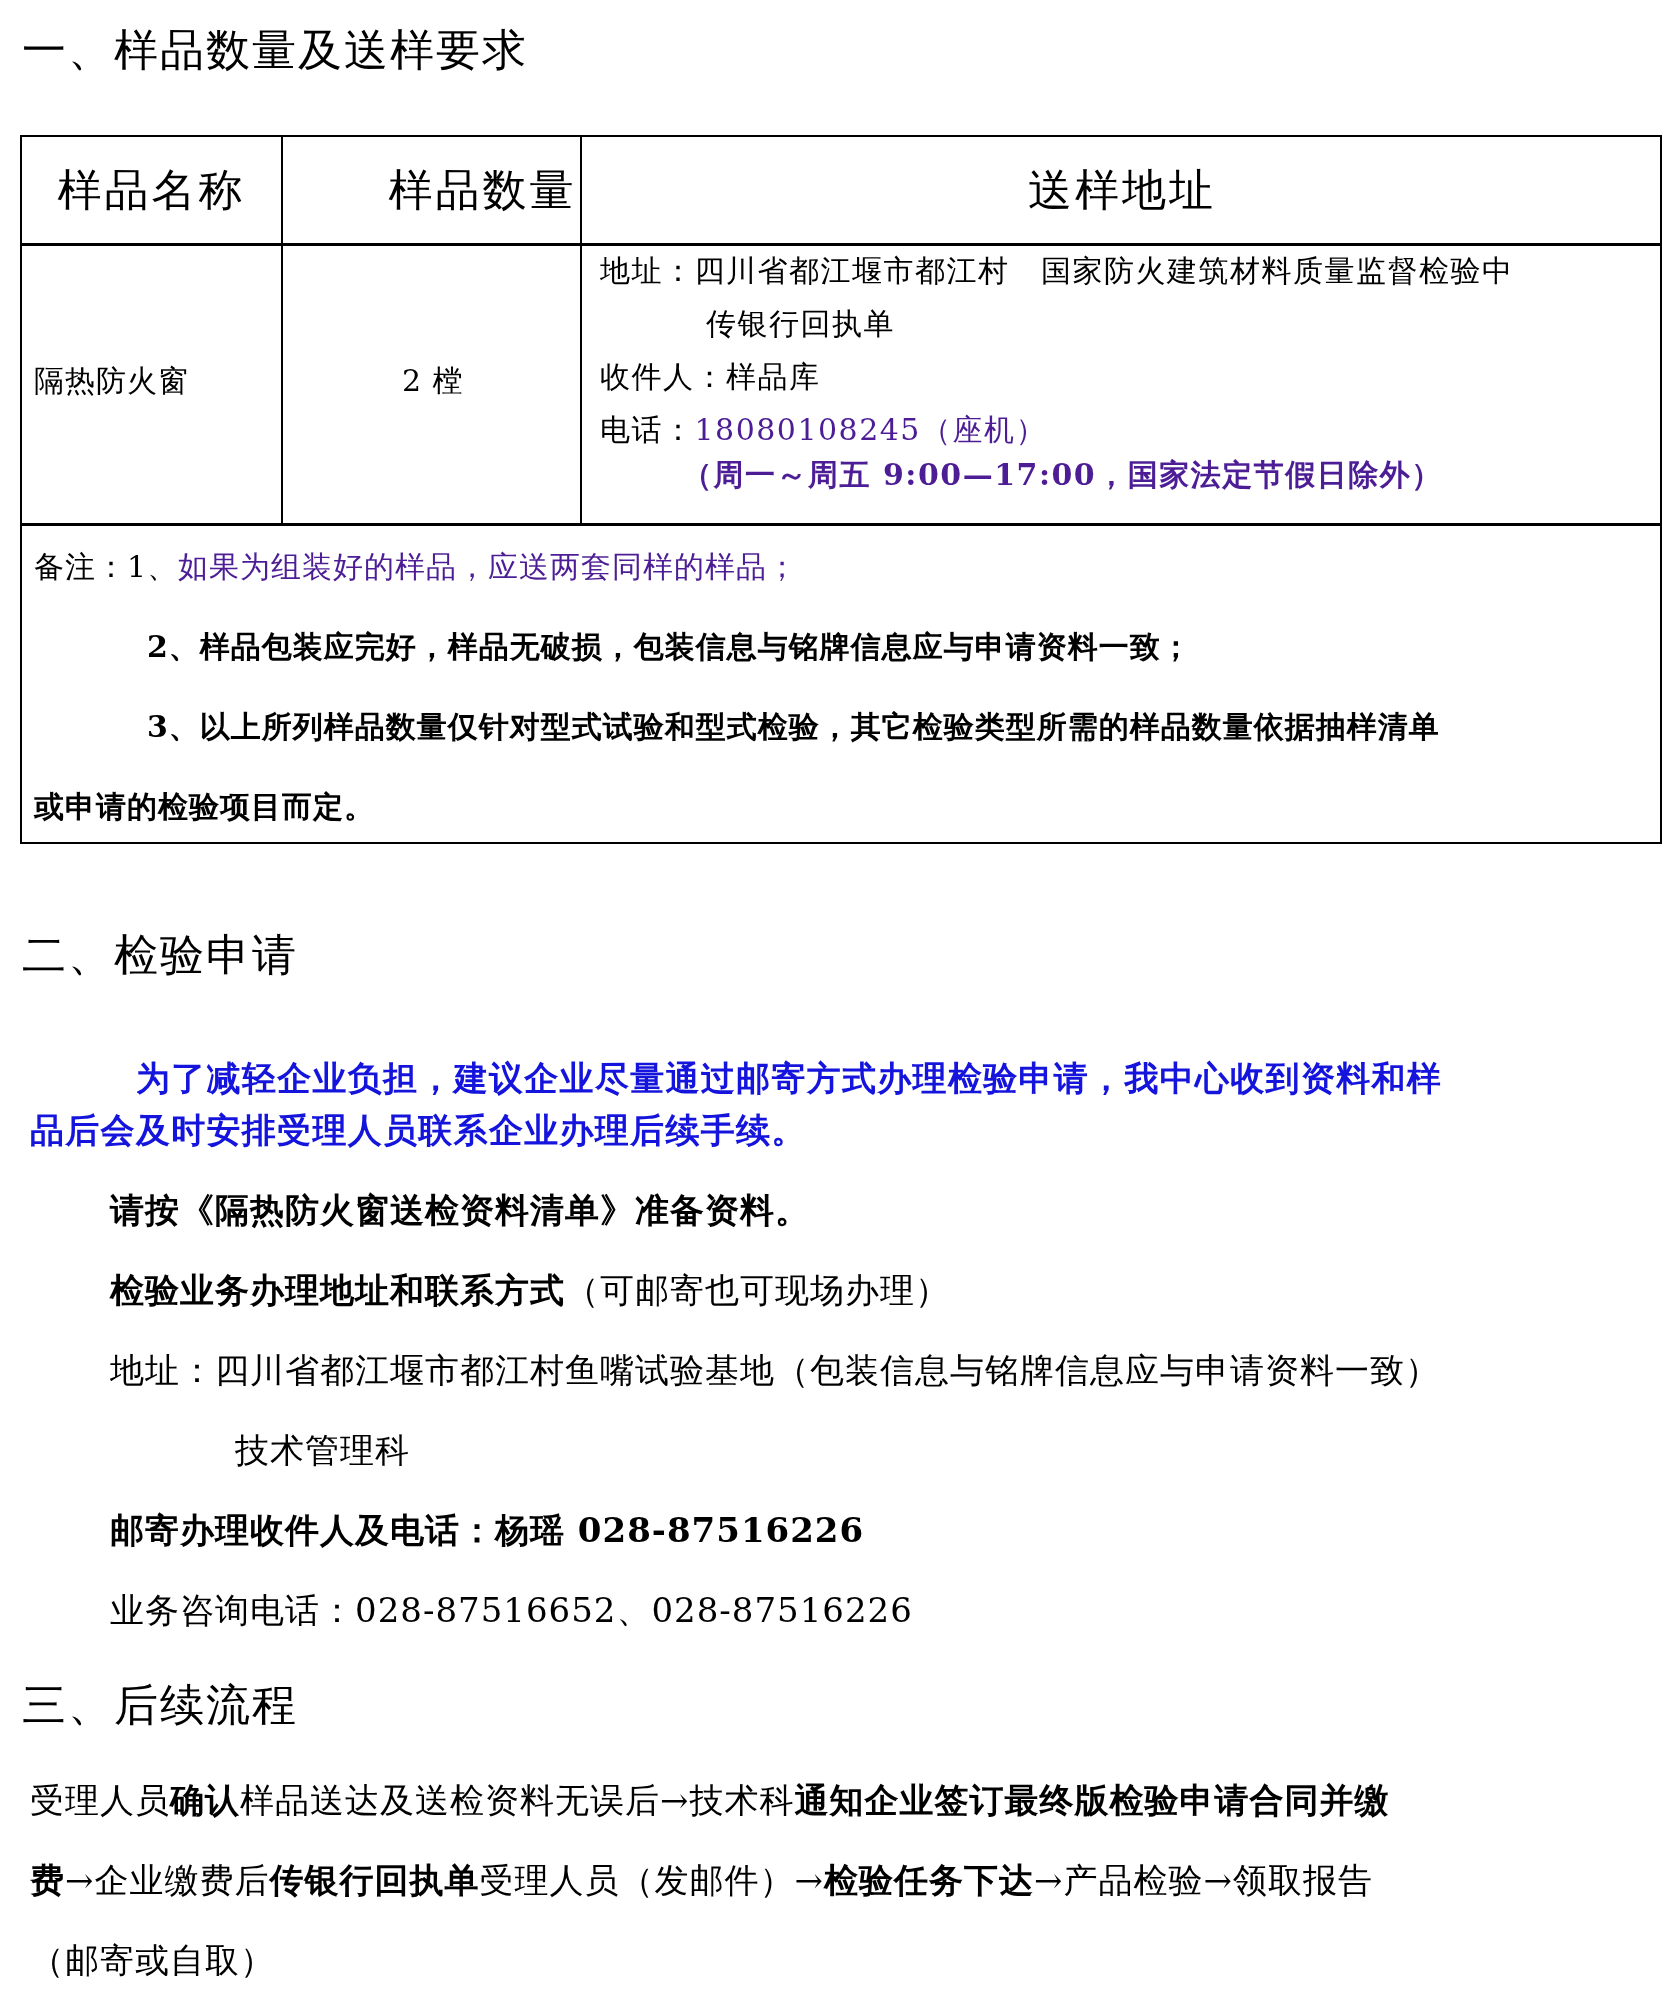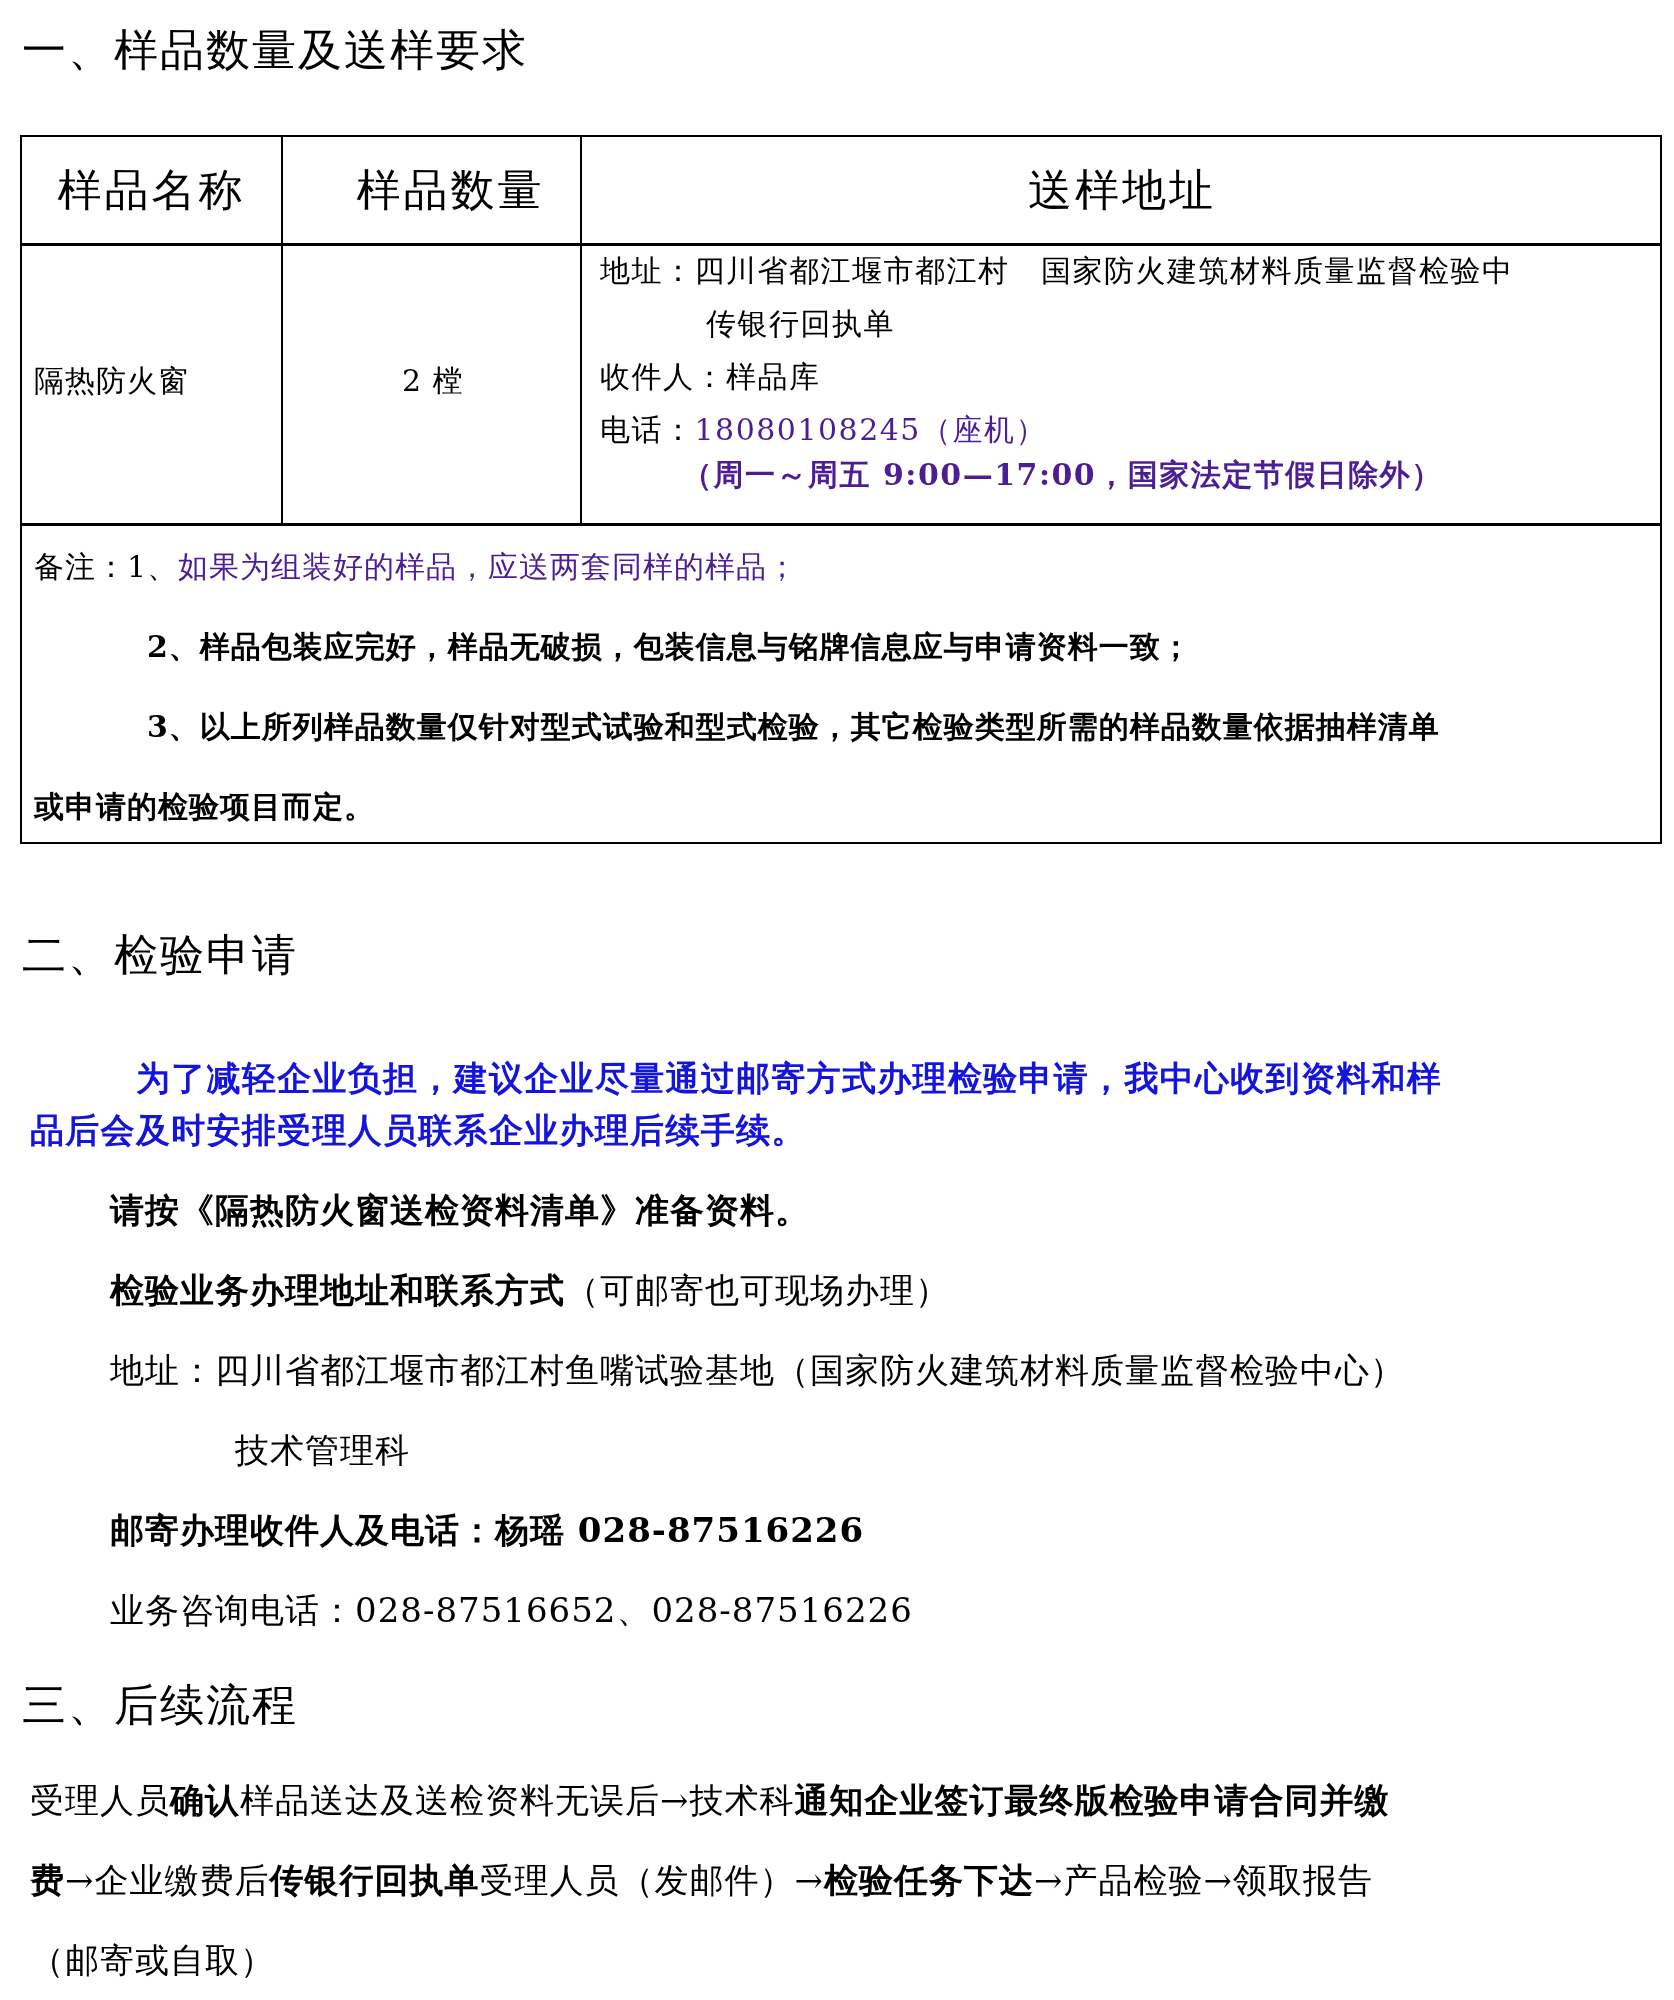--- a/index.html
+++ b/index.html
@@ -28,21 +28,21 @@
 
 <div class="abs h1" style="left:22px; top:20px;">一、样品数量及送样要求</div>
 
 <div class="tbl">
   <div class="hline" style="top:106px;"></div>
   <div class="hline" style="top:386px;"></div>
   <div class="vline" style="left:259px; top:0; height:388px;"></div>
   <div class="vline" style="left:558px; top:0; height:388px;"></div>
 
   <div class="th" style="left:0; width:259px;">样品名称</div>
-  <div class="th" style="left:261px; width:335px;">样品数量</div>
+  <div class="th" style="left:261px; width:335px;padding-left:32px;">样品数量</div>
   <div class="th" style="left:560px; width:1080px;">送样地址</div>
 
   <div class="cell-text" style="left:12px; top:224px;">隔热防火窗</div>
   <div class="cell-text" style="left:380px; top:224px;">2 樘</div>
 
   <div>
     <div class="addr-line" style="left:578px; top:114px;">
       <span>地址：</span><span>四川省都江堰市都江村　国家防火建筑材料质量监督检验中</span>
     </div>
     <div class="addr-line" style="left:684px; top:167px;">传银行回执单</div>
@@ -70,21 +70,21 @@
 <div class="abs body-text bold blue-bright" style="left:136px; top:1027px; letter-spacing:1.3px;margin-top:28px;">为了减轻企业负担，建议企业尽量通过邮寄方式办理检验申请，我中心收到资料和样</div>
 <div class="abs body-text bold blue-bright" style="left:30px; top:1107px; letter-spacing:1.3px;">品后会及时安排受理人员联系企业办理后续手续。</div>
 
 <div class="abs body-text bold" style="left:110px; top:1187px;">请按《隔热防火窗送检资料清单》准备资料。</div>
 
 <div class="abs body-text" style="left:110px; top:1267px;">
   <span class="bold">检验业务办理地址和联系方式</span><span>（可邮寄也可现场办理）</span>
 </div>
 
 <div class="abs body-text" style="left:110px; top:1347px;">
-  <span>地址：</span><span>四川省都江堰市都江村鱼嘴试验基地（国家防火建筑材料质量监督检验中心）</span>
+  <span>地址：</span><span>四川省都江堰市都江村鱼嘴试验基地（包装信息与铭牌信息应与申请资料一致）</span>
 </div>
 <div class="abs body-text" style="left:235px; top:1427px;">技术管理科</div>
 
 <div class="abs body-text bold" style="left:110px; top:1507px;">
   <span>邮寄办理收件人及电话：</span><span>杨瑶 028-87516226</span>
 </div>
 
 <div class="abs body-text" style="left:110px; top:1587px;">
   <span>业务咨询电话：</span><span>028-87516652、028-87516226</span>
 </div>

